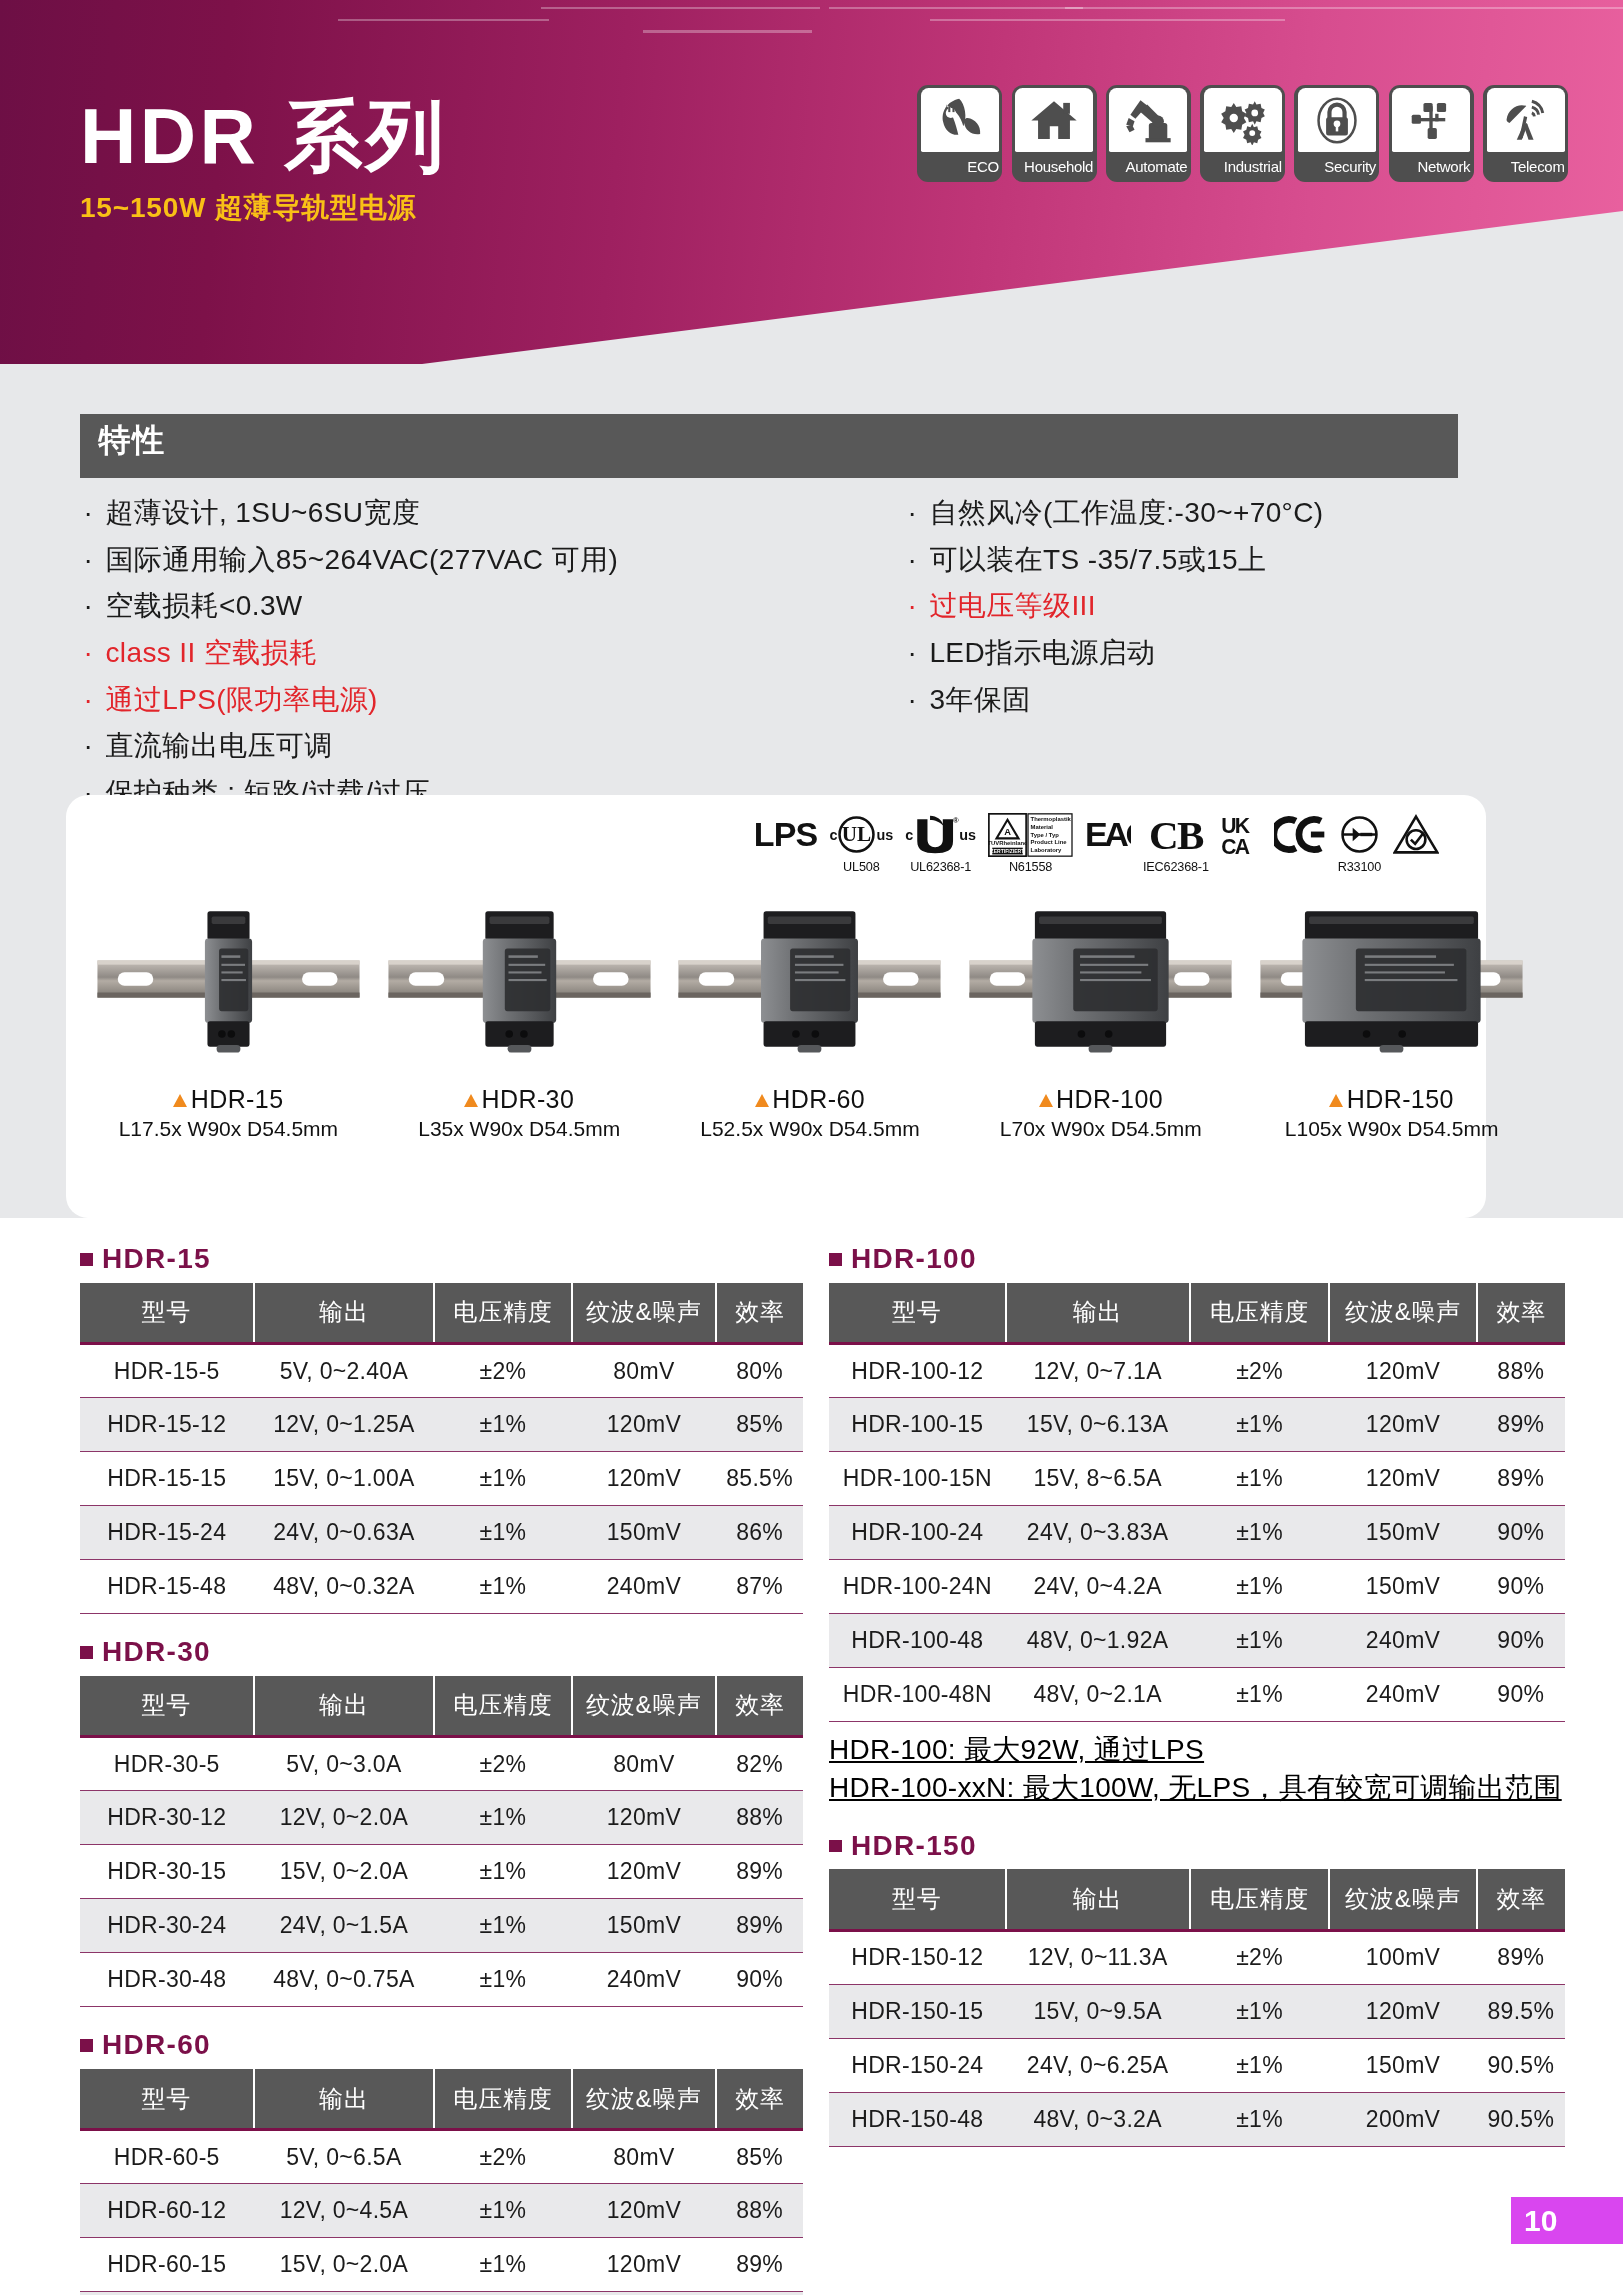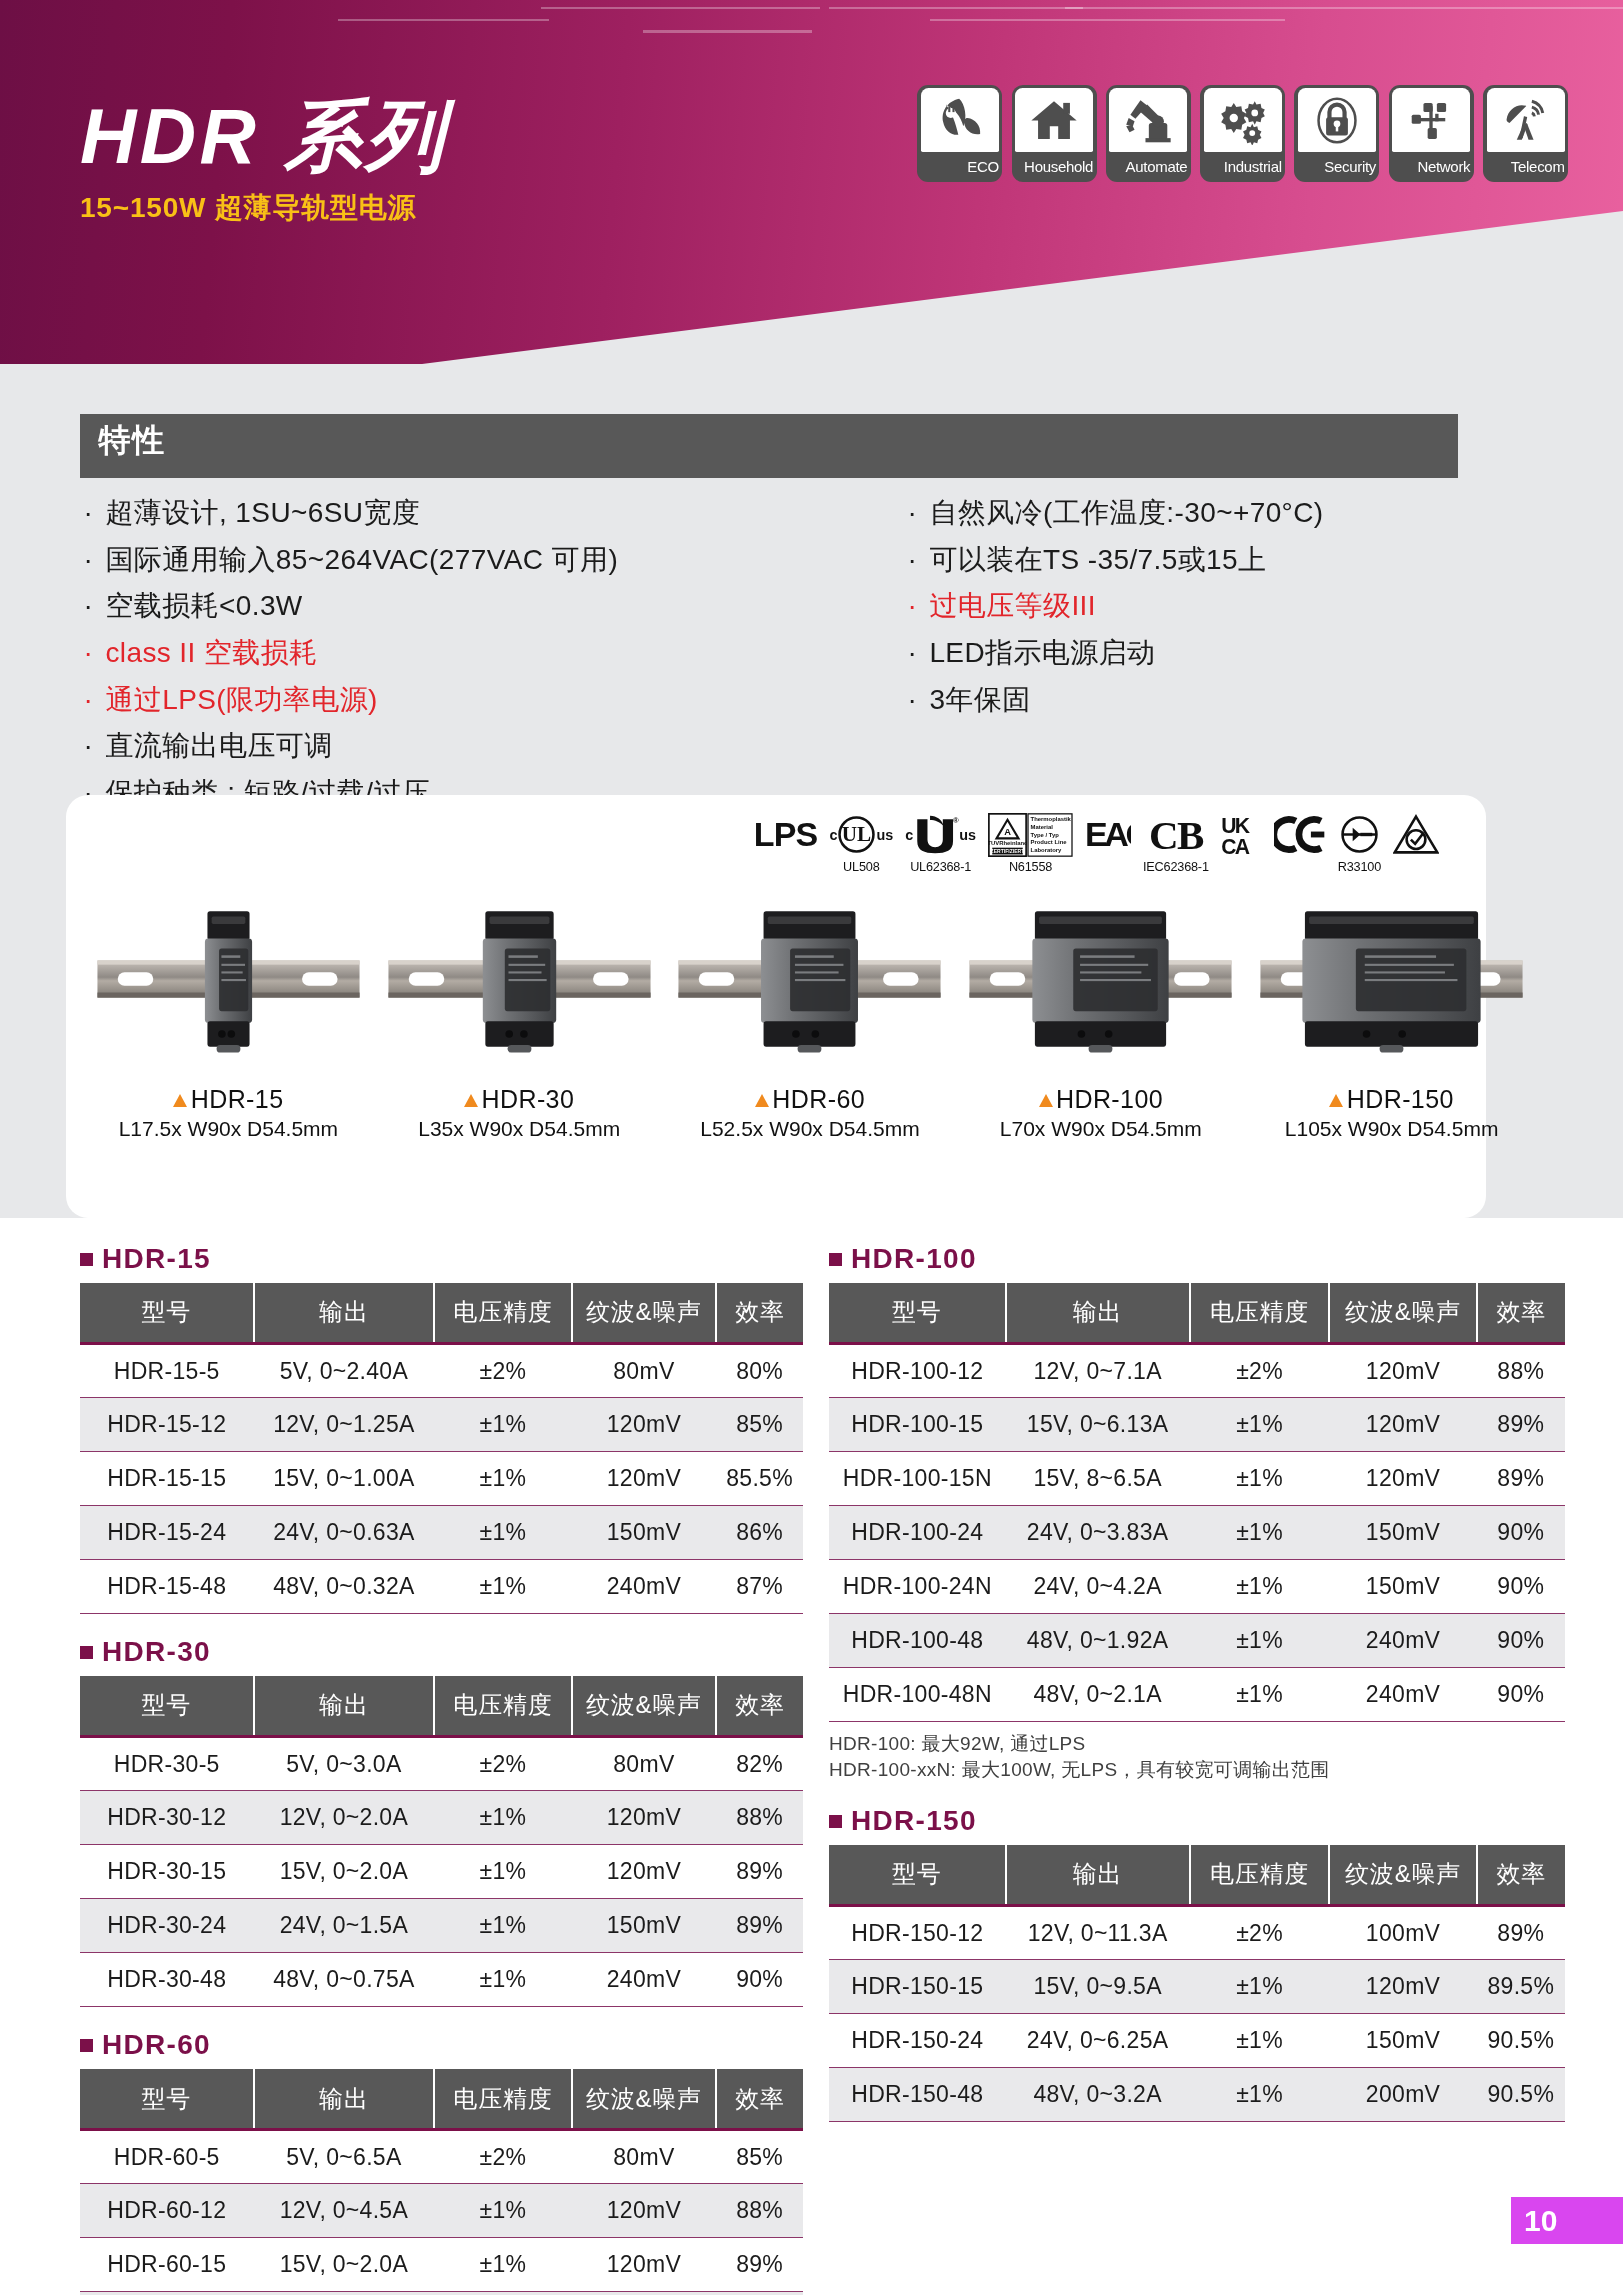--- a/index.html
+++ b/index.html
@@ -26,21 +26,21 @@
   
   #banner-wedge{
     position:absolute; left:0; top:0; width:1623px; height:406px;
     background:#e7e8ea;
     clip-path: polygon(93px 406px, 1623px 211px, 1623px 406px);
   }
 
   #title-block{ position:absolute; left:80px; top:97px; }
   #main-title{
     font-size:78px; font-weight:bold; color:#ffffff; line-height:1.02;
-    letter-spacing:3.4px; white-space:nowrap;font-style:italic;
+    letter-spacing:3.4px; white-space:nowrap;
   }
   #sub-title{
     margin-top:12px;
     font-size:28px; font-weight:bold; color:#f9c016; letter-spacing:0.8px;
     white-space:nowrap;
   }
 
   
   #app-icons{
     position:absolute; right:55px; top:85px;
@@ -141,22 +141,23 @@
   }
   table.spec thead th:last-child{ border-right:none; }
   table.spec tbody tr{ border-bottom:1.7px solid #8c3568; }
   table.spec tbody tr:first-child{ border-top:3.4px solid #7b1049; }
   table.spec tbody tr:nth-child(even){ background:#e9e9eb; }
   table.spec tbody td{
     height:54px; font-size:23px; color:#1b1b1b; text-align:center;
     letter-spacing:0.3px; white-space:nowrap;
   }
   .note{
-    margin-top:8.5px; color:#404040; font-size:19px; line-height:1.38;
+    margin-top:8.5px; color:#000000; font-size:28px; line-height:1.38;
     letter-spacing:0.3px;
+    text-decoration:underline;
   }
 
   
   .tbl-block{ margin-bottom:22px; }
 
   
   #page-badge{
     position:absolute; right:0px; bottom:51px;
     width:112px; height:47px; background:#d946ef;
     color:#ffffff; font-size:30px; font-weight:bold;

